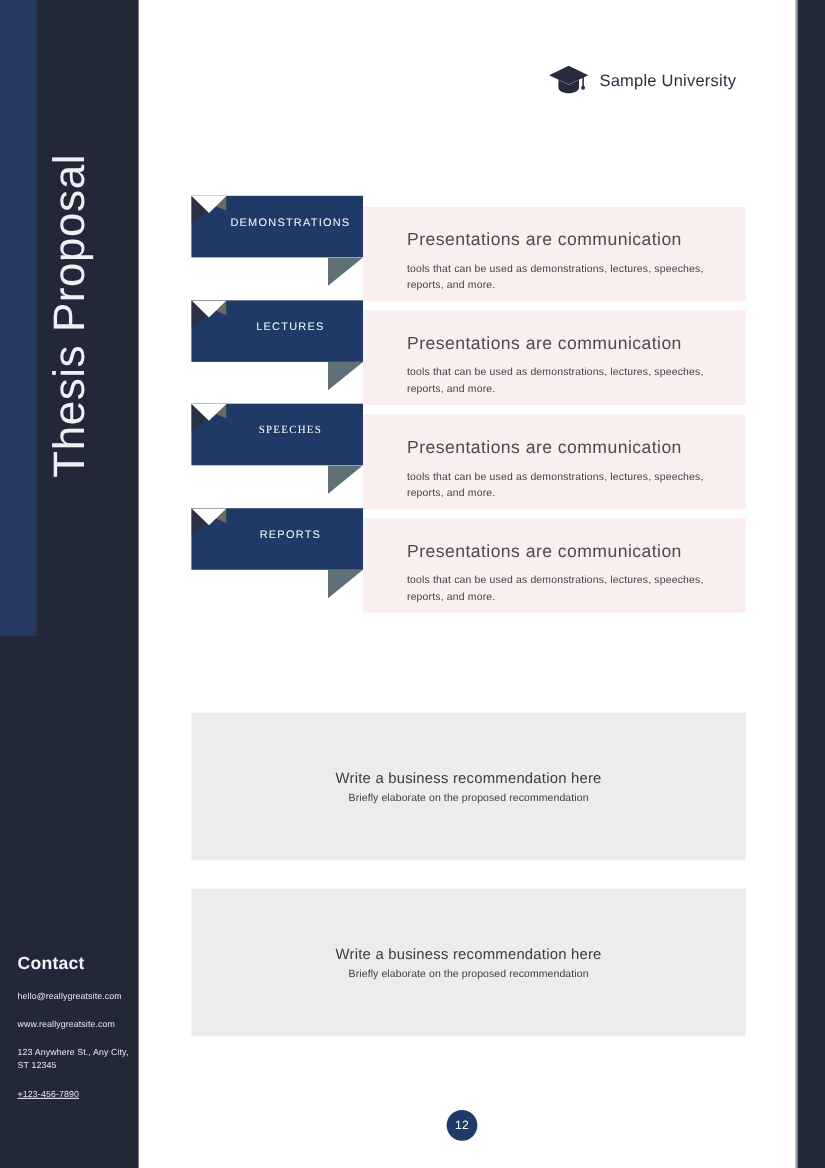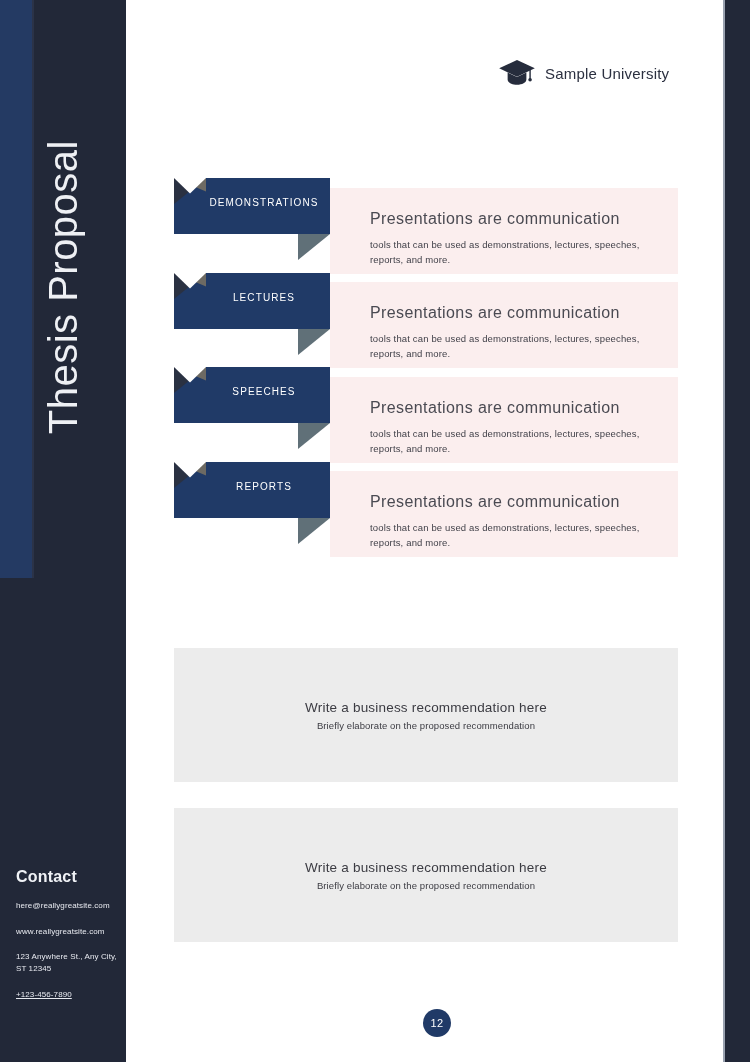--- a/index.html
+++ b/index.html
@@ -142,21 +142,21 @@
     color:#3b3b42; font-size:13.5px; font-weight:400; letter-spacing:0.2px;
     line-height:1.35;
   }
   .rec-sub {
     color:#3b3b42; font-size:9.5px; font-weight:400; letter-spacing:0.1px;
     margin-top:2px;
   }
 
   
   .pagenum {
-    position:absolute; left:423px; top:1009px;
+    position:absolute; left:406px; top:1009px;
     width:28px; height:28px; border-radius:50%;
     background:#203a67;
     display:flex; align-items:center; justify-content:center;
     color:#ffffff; font-size:11px; letter-spacing:0.3px;
   }
 </style>
 </head>
 <body>
 
 <div class="page">
@@ -164,21 +164,21 @@
   <div class="sidebar">
     <div class="sidebar-accent"></div>
     <div class="sidebar-accent-edge"></div>
 
     <div class="sidebar-title-wrap">
       <div class="sidebar-title">Thesis Proposal</div>
     </div>
 
     <div class="contact-block">
       <div class="contact-heading">Contact</div>
-      <div class="contact-line">here@reallygreatsite.com</div>
+      <div class="contact-line">hello@reallygreatsite.com</div>
       <div class="contact-line">www.reallygreatsite.com</div>
       <div class="contact-line addr">123 Anywhere St., Any City, ST 12345</div>
       <div class="contact-line">+123-456-7890</div>
     </div>
   </div>
 
   <div class="brand">
     <span class="brand-icon">
       <svg viewBox="0 0 40 32" width="38" height="30" xmlns="http://www.w3.org/2000/svg">
         <path d="M20 2 L39 11 L20 20 L1 11 Z" fill="#262c3c"></path>
@@ -220,21 +220,21 @@
         <div class="fold-tl-cut"></div>
         <div class="ribbon-label">LECTURES</div>
       </div>
     </div>
 
     <div class="row" style="top:0;">
       <div class="panel" style="top:377px; height:86px;">
         <div class="panel-title">Presentations are communication</div>
         <div class="panel-body">tools that can be used as demonstrations, lectures, speeches, reports, and more.</div>
       </div>
-      <div class="ribbon" style="top:367px; height:82px;">
+      <div class="ribbon" style="top:367px; height:82px;font-family:Liberation Serif, serif;">
         <div class="ribbon-bar"></div>
         <div class="fold-br"></div>
         <div class="fold-tl"></div>
         <div class="fold-tl2"></div>
         <div class="fold-tl-cut"></div>
         <div class="ribbon-label">SPEECHES</div>
       </div>
     </div>
 
     <div class="row" style="top:0;">

